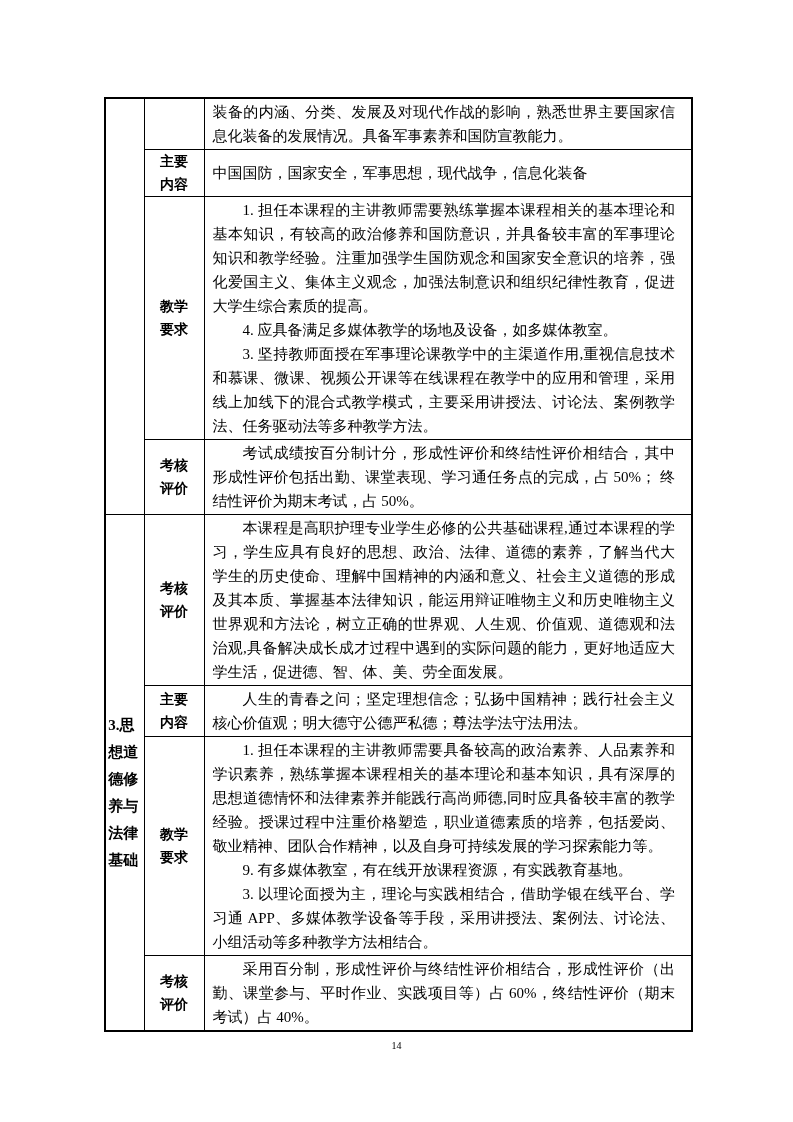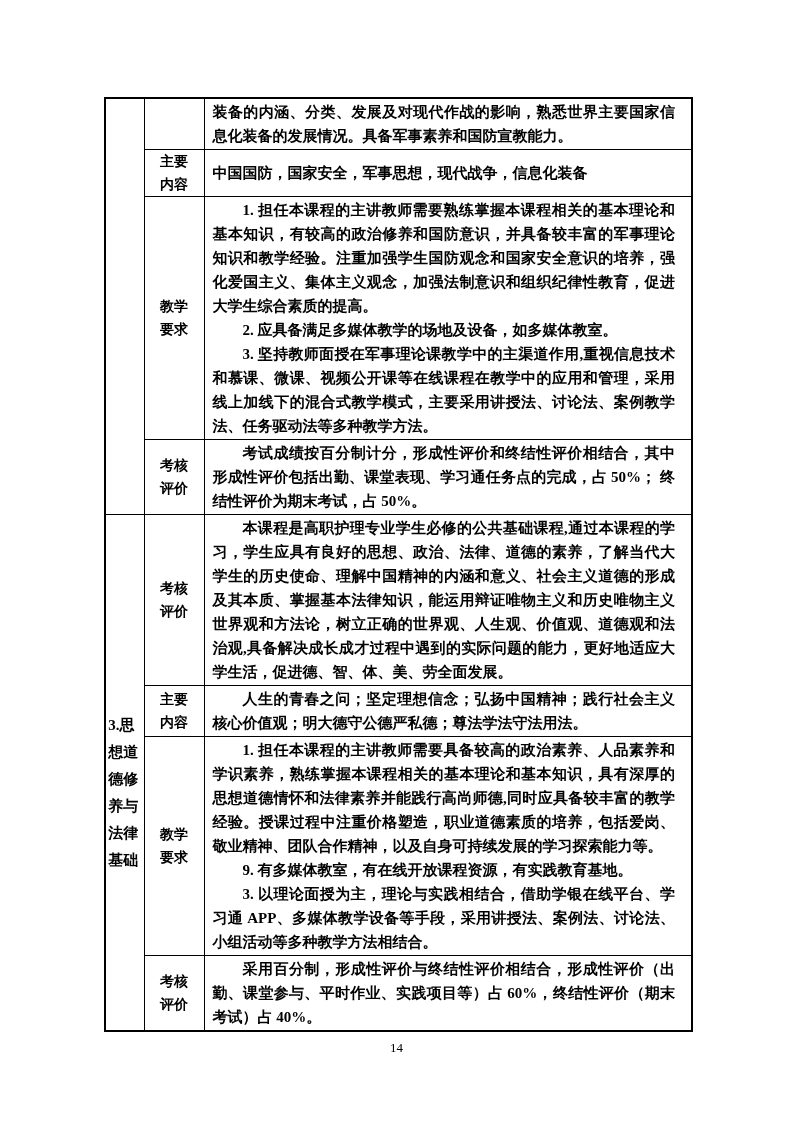--- a/index.html
+++ b/index.html
@@ -52,21 +52,20 @@
   }
   td.label-cell .lwrap {
     display: inline-block;
     width: 2em;
     word-break: break-all;
   }
   td.content-cell {
     padding: 1px 16px 1px 8px;
     font-size: 15px;
     line-height: 24px;
-    font-weight: bold;
   }
   td.content-cell p {
     text-align: justify;
     word-break: break-all;
   }
   td.content-cell p.indent { text-indent: 2em; }
   td.content-cell p.centered { text-align: left; text-indent: 0; }
 
   tr.rA { height: 51px; }
   tr.rB { height: 47px; }
@@ -76,21 +75,21 @@
   tr.rF { height: 46px; }
   tr.rG { height: 215px; }
   tr.rH { height: 75px; }
 
   .page-number {
     position: absolute;
     top: 1040px;
     left: 0;
     width: 100%;
     text-align: center;
-    font-size: 13px;
+    font-size: 10px;
   }
 </style>
 </head>
 <body>
 
 <div class="page">
 
   <table class="course-table">
     <colgroup>
       <col class="c1">
@@ -108,21 +107,21 @@
       <tr class="rB">
         <td class="label-cell"><span class="lwrap">主要内容</span></td>
         <td class="content-cell">
           <p class="centered">中国国防，国家安全，军事思想，现代战争，信息化装备</p>
         </td>
       </tr>
       <tr class="rC">
         <td class="label-cell"><span class="lwrap">教学要求</span></td>
         <td class="content-cell">
           <p class="indent">1. 担任本课程的主讲教师需要熟练掌握本课程相关的基本理论和基本知识，有较高的政治修养和国防意识，并具备较丰富的军事理论知识和教学经验。注重加强学生国防观念和国家安全意识的培养，强化爱国主义、集体主义观念，加强法制意识和组织纪律性教育，促进大学生综合素质的提高。</p>
-          <p class="indent">2. 应具备满足多媒体教学的场地及设备，如多媒体教室。</p>
+          <p class="indent">4. 应具备满足多媒体教学的场地及设备，如多媒体教室。</p>
           <p class="indent">3. 坚持教师面授在军事理论课教学中的主渠道作用,重视信息技术和慕课、微课、视频公开课等在线课程在教学中的应用和管理，采用线上加线下的混合式教学模式，主要采用讲授法、讨论法、案例教学法、任务驱动法等多种教学方法。</p>
         </td>
       </tr>
       <tr class="rD">
         <td class="label-cell"><span class="lwrap">考核评价</span></td>
         <td class="content-cell">
           <p class="indent">考试成绩按百分制计分，形成性评价和终结性评价相结合，其中形成性评价包括出勤、课堂表现、学习通任务点的完成，占 50%；  终结性评价为期末考试，占 50%。</p>
         </td>
       </tr>
       <tr class="rE">

